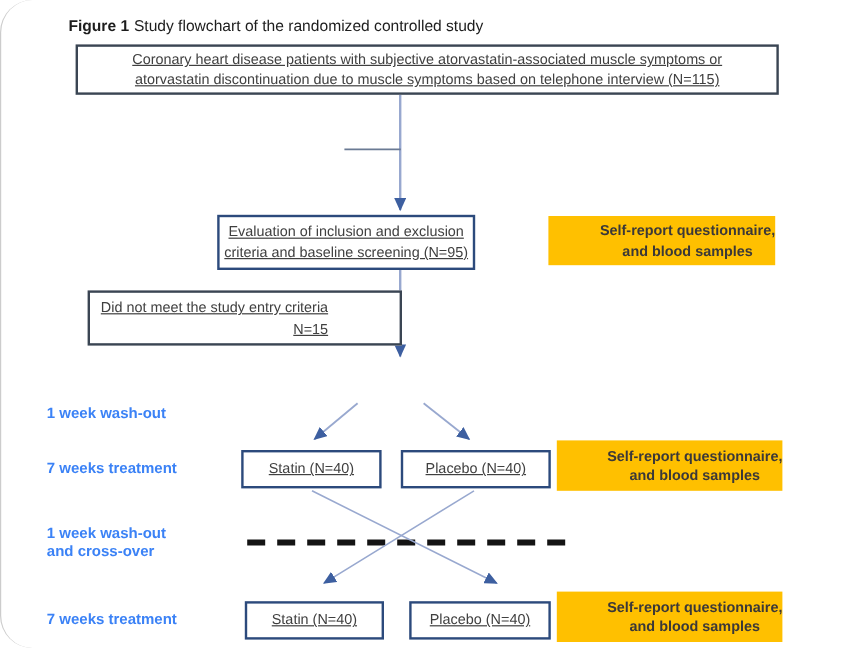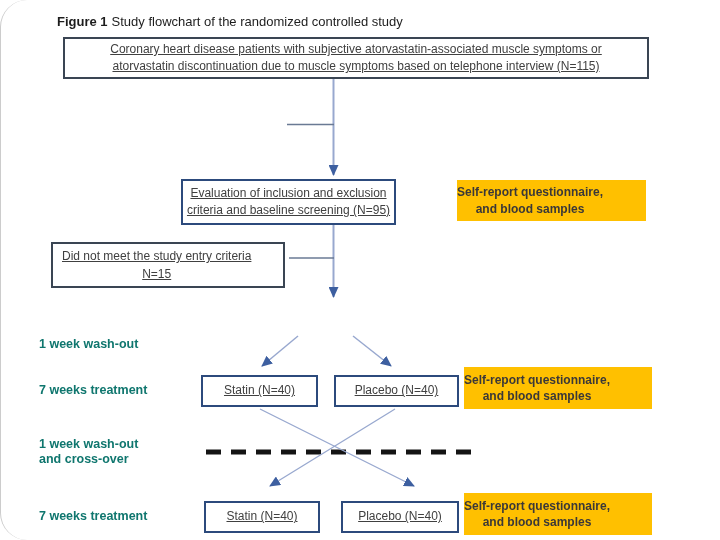--- a/index.html
+++ b/index.html
@@ -17,34 +17,34 @@
   .box{
     display:flex;align-items:center;justify-content:center;text-align:center;
     background:#ffffff;color:#404040;font-size:12px;line-height:1.42;text-decoration:underline;
   }
   .gray-border{border:2px solid #3a4553;}
   .navy-border{border:2px solid #2c4a7c;}
   .pre{white-space:pre-line;}
   .box-population{left:62px;top:37px;width:586px;height:42px;padding:0 6px;}
   .box-refuse{left:60px;top:111px;width:226px;height:27px;}
   .box-evaluation{left:180px;top:179px;width:215px;height:46px;}
-  .box-notmeet{left:50px;top:242px;width:234px;height:46px;justify-content:flex-start;text-align:center;padding-left:9px;line-height:1.5;}
+  .box-notmeet{left:72px;top:242px;width:262px;height:46px;justify-content:flex-start;text-align:right;padding-left:9px;line-height:1.5;}
   .box-randomized{left:198px;top:302px;width:269px;height:33px;}
   .box-statin1{left:200px;top:375px;width:117px;height:32px;}
   .box-placebo1{left:333px;top:375px;width:125px;height:32px;}
   .box-statin2{left:203px;top:501px;width:116px;height:32px;}
   .box-placebo2{left:340px;top:501px;width:118px;height:32px;}
   .orange{
     background:#FFC000;color:#3b3838;font-weight:bold;font-size:12px;line-height:1.35;
-    display:flex;align-items:center;justify-content:flex-start;text-align:center;
+    display:flex;align-items:center;justify-content:flex-end;text-align:center;
   }
   .orange1{left:456px;top:180px;width:189px;height:41px;}
   .orange2{left:463px;top:367px;width:188px;height:42px;}
   .orange3{left:463px;top:493px;width:188px;height:42px;}
-  .phase-label{font-weight:bold;font-size:12.5px;color:#0f766e;line-height:1.2;}
+  .phase-label{font-weight:bold;font-size:12.5px;color:#3b82f6;line-height:1.2;}
   .label-washout1{left:38px;top:337px;}
   .label-treatment1{left:38px;top:383px;}
   .label-crossover{left:38px;top:437px;white-space:pre-line;}
   .label-treatment2{left:38px;top:509px;}
 </style>
 </head>
 <body>
 
 <div id="canvas">
 

